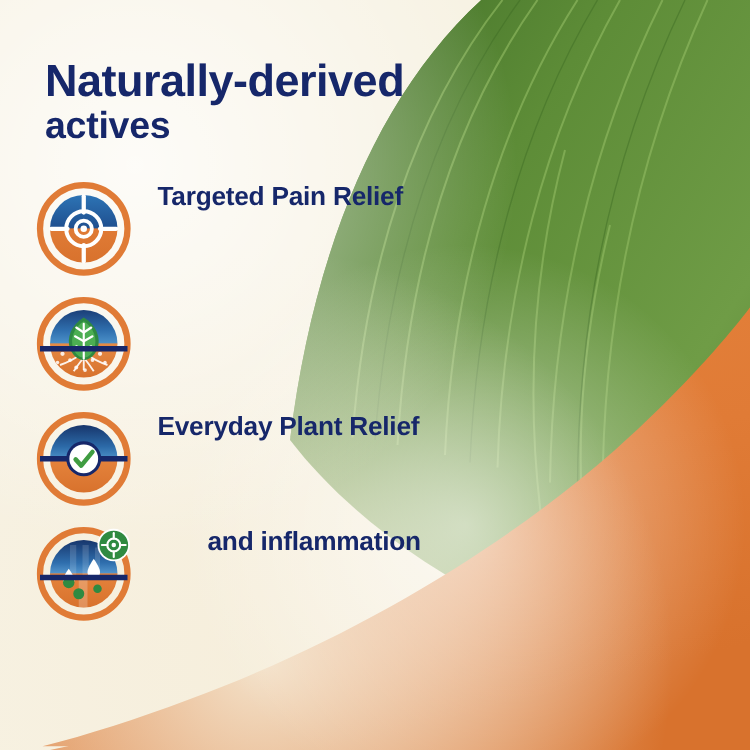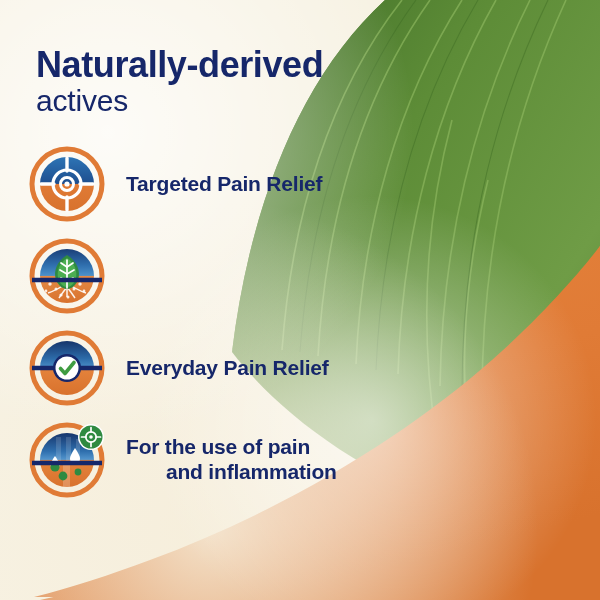--- a/index.html
+++ b/index.html
@@ -42,34 +42,33 @@
   }
   .headline-main {
     display: block;
     font-size: 36px;
     font-weight: 700;
     letter-spacing: -0.4px;
   }
   .headline-sub {
     display: block;
     font-size: 30px;
-    font-weight: 400;
+    font-weight: 700;
     letter-spacing: -0.2px;
     margin-top: 2px;
   }
   .feature-list {
     position: absolute;
     left: 30px;
     top: 146px;
     width: 420px;
   }
   .feature-row {
     position: relative;
     display: flex;
-    align-items: center;
     height: 76px;
     margin-bottom: 16px;
   }
   .feature-icon {
     position: relative;
     flex: 0 0 auto;
     width: 74px;
     height: 74px;
   }
   .feature-icon svg {
@@ -251,21 +250,21 @@
           </defs>
           <circle cx="37" cy="37" r="35" fill="none" stroke="#e07b36" stroke-width="5"></circle>
           <circle cx="37" cy="37" r="27" fill="url(#bo3)"></circle>
           <line x1="2" y1="37" x2="72" y2="37" stroke="#16276a" stroke-width="4.4"></line>
           <circle cx="37" cy="37" r="14" fill="#16276a"></circle>
           <circle cx="37" cy="37" r="11.5" fill="#ffffff"></circle>
           <path d="M30.5,37.5 L35,42.5 L44,31.5" fill="none" stroke="#3f9c41" stroke-width="3.6" stroke-linecap="round" stroke-linejoin="round"></path>
         </svg>
       </div>
       <div class="feature-label">
-        <span>Everyday Pain Relief</span>
+        <span>Everyday Plant Relief</span>
       </div>
     </div>
 
     <div class="feature-row">
       <div class="feature-icon">
         <svg viewBox="0 0 74 74">
           <defs>
             <linearGradient id="bo4" x1="0" y1="0" x2="0" y2="1">
               <stop offset="0%" stop-color="#17356b"></stop>
               <stop offset="34%" stop-color="#2f6fae"></stop>
@@ -306,19 +305,18 @@
               <line x1="61" y1="19" x2="61" y2="23.5"></line>
               <line x1="51.5" y1="14" x2="56" y2="14"></line>
               <line x1="66" y1="14" x2="70.5" y2="14"></line>
             </g>
             <circle cx="61" cy="14" r="5.2" fill="none" stroke="#ffffff" stroke-width="1.7"></circle>
             <circle cx="61" cy="14" r="1.8" fill="#ffffff"></circle>
           </g>
         </svg>
       </div>
       <div class="feature-label">
-        <span>For the use of pain</span>
         <span class="line2">and inflammation</span>
       </div>
     </div>
 
   </div>
 </div>
 
 </body></html>

